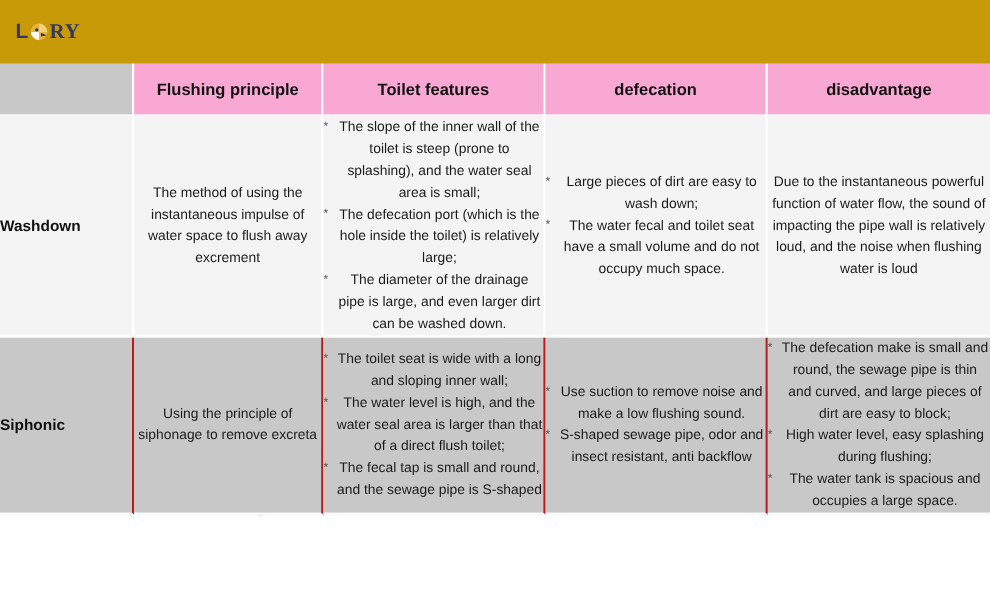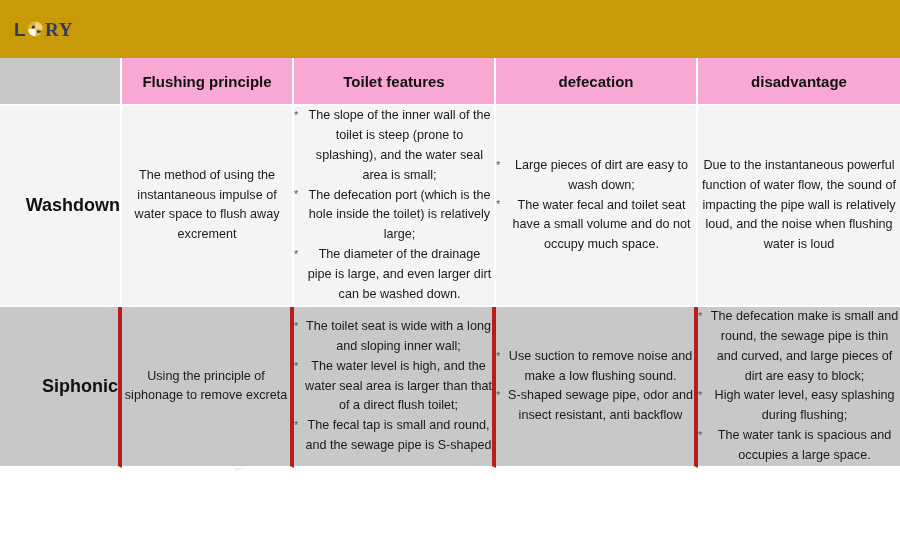--- a/index.html
+++ b/index.html
@@ -123,29 +123,29 @@
   .thead-row th:last-child { border-right: none; }
 
   
   .row-washdown > td {
     background: #f4f4f4;
     border-right: 2px solid #ffffff;
     border-bottom: 2px solid #ffffff;
   }
   .row-siphonic > td {
     background: #c8c8c8;
-    border-right: 4px solid #b91c1c;
+    border-right: 2px solid #b91c1c;
     border-bottom: 2px solid #ffffff;
   }
   .row-washdown > td:last-child,
   .row-siphonic > td:last-child { border-right: none; }
 
   .row-label {
-    text-align: right;
-    font-size: 18px;
+    text-align: left;
+    font-size: 14px;
     font-weight: 700;
     color: #111111;
   }
 
   .cell {
     padding: 6px 10px 6px 9px;
     font-size: 12.6px;
     line-height: 1.58;
     color: #1a1a1a;
     text-align: center;

